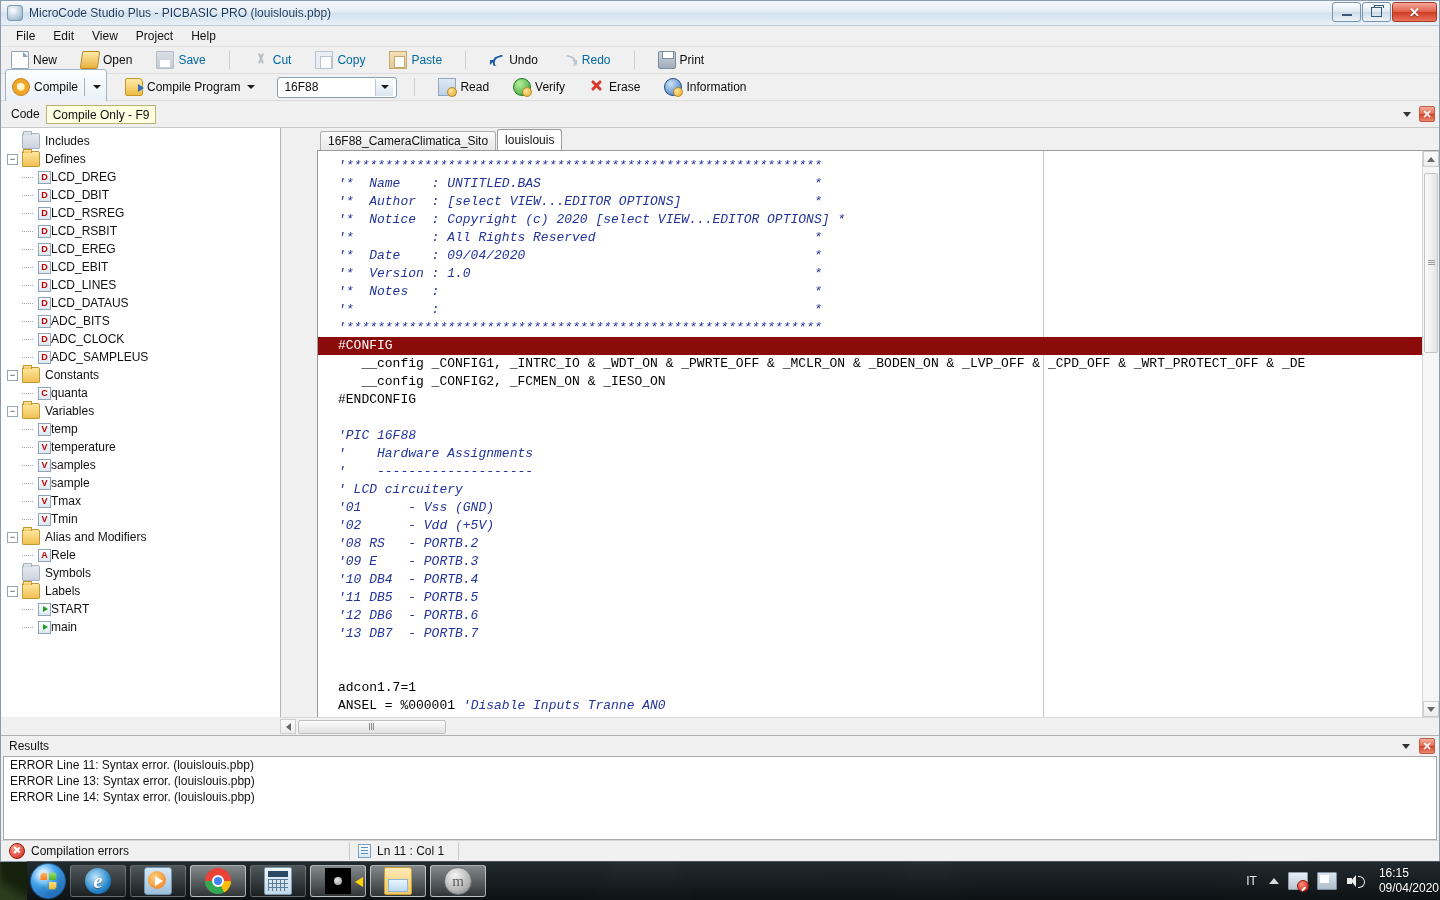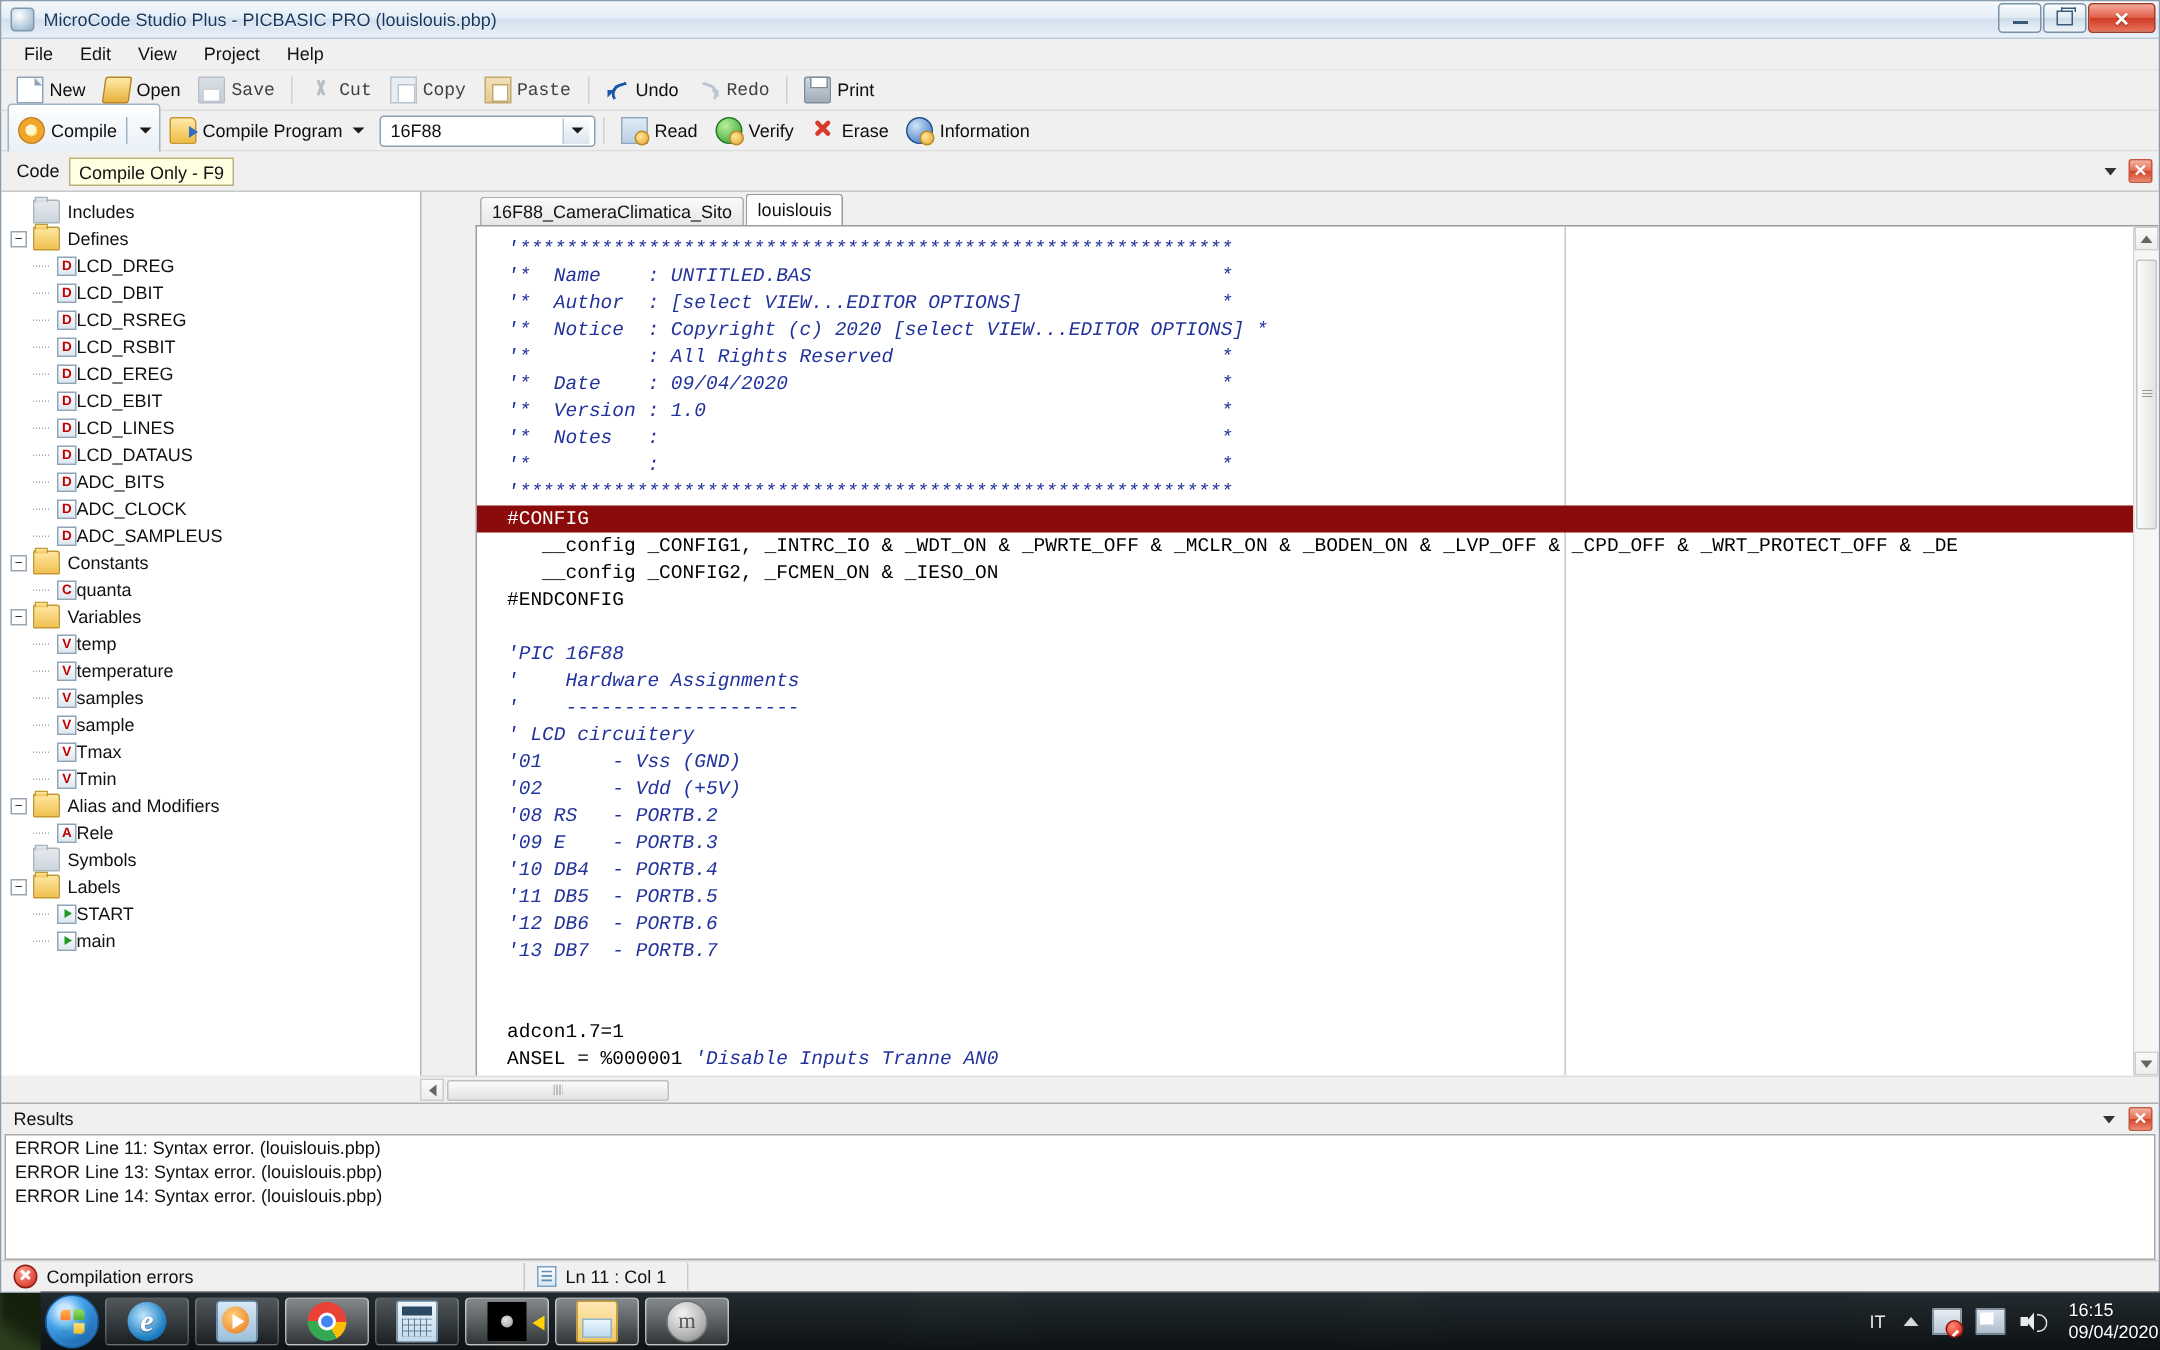--- a/index.html
+++ b/index.html
@@ -85,26 +85,27 @@
   }
   .menu-item{
     padding:2px 9px;font-size:12px;color:#111;cursor:default;
   }
 
   
   .toolbar{
     height:26px;flex:0 0 26px;background:#f0f0f0;
     display:flex;align-items:center;padding-left:4px;
     border-bottom:1px solid #dcdcdc;
+    gap:12px;
   }
   .tb-item{
     display:flex;align-items:center;gap:4px;padding:2px 6px;height:22px;
     font-size:12px;color:#0d0d0d;white-space:nowrap;box-sizing:border-box;
   }
-  .tb-item.dim{color:#404040;font-family:Liberation Mono, monospace;}
+  .tb-item.dim{color:#0369a1;}
   .tb-sep{width:1px;height:18px;background:#cfcfcf;margin:0 5px;}
   .ico{width:16px;height:16px;display:inline-block;position:relative;flex:0 0 16px;}
 
   
   .ico-doc{background:#fff;border:1px solid #8ea3b8;border-radius:1px;}
   .ico-doc::after{content:"";position:absolute;right:0;top:0;border-width:0 5px 5px 0;border-style:solid;border-color:#8ea3b8 #f0f0f0;}
   .ico-folder-open{background:linear-gradient(#ffe9a8,#e8b03c);border:1px solid #b8861f;border-radius:2px;transform:skewX(-8deg);}
   .ico-save{background:linear-gradient(#b9c6d4,#8fa3b6);border:1px solid #73879b;border-radius:1px;}
   .ico-save.dim{background:linear-gradient(#d9dfe5,#c3ccd5);border-color:#b5bdc6;}
   .ico-save::after{content:"";position:absolute;left:3px;top:8px;width:10px;height:7px;background:#fff;}
@@ -158,21 +159,21 @@
   }
   .split-btn{
     display:flex;align-items:center;border:1px solid #9fb4c7;border-radius:3px;
     background:linear-gradient(#fdfefe,#e7eff6);height:36px;box-sizing:border-box;
   }
   .split-btn .tb-item{border:none;}
   .split-btn .divider{width:1px;height:18px;background:#9fb4c7;}
   .split-btn .arrowcell{padding:0 5px;display:flex;align-items:center;}
 
   .combo{
-    width:144px;height:21px;border:1px solid #8aa0b4;border-radius:3px;background:#fff;
+    width:120px;height:21px;border:1px solid #8aa0b4;border-radius:3px;background:#fff;
     display:flex;align-items:center;justify-content:space-between;
     padding:0 3px 0 6px;box-sizing:border-box;font-size:12px;margin-left:4px;color:#111;
   }
   .combo .arrowbox{
     width:17px;height:17px;display:flex;align-items:center;justify-content:center;
     background:linear-gradient(#fafcfe,#dbe6f0);border-left:1px solid #b8c7d6;
   }
 
   
   .codebar{

